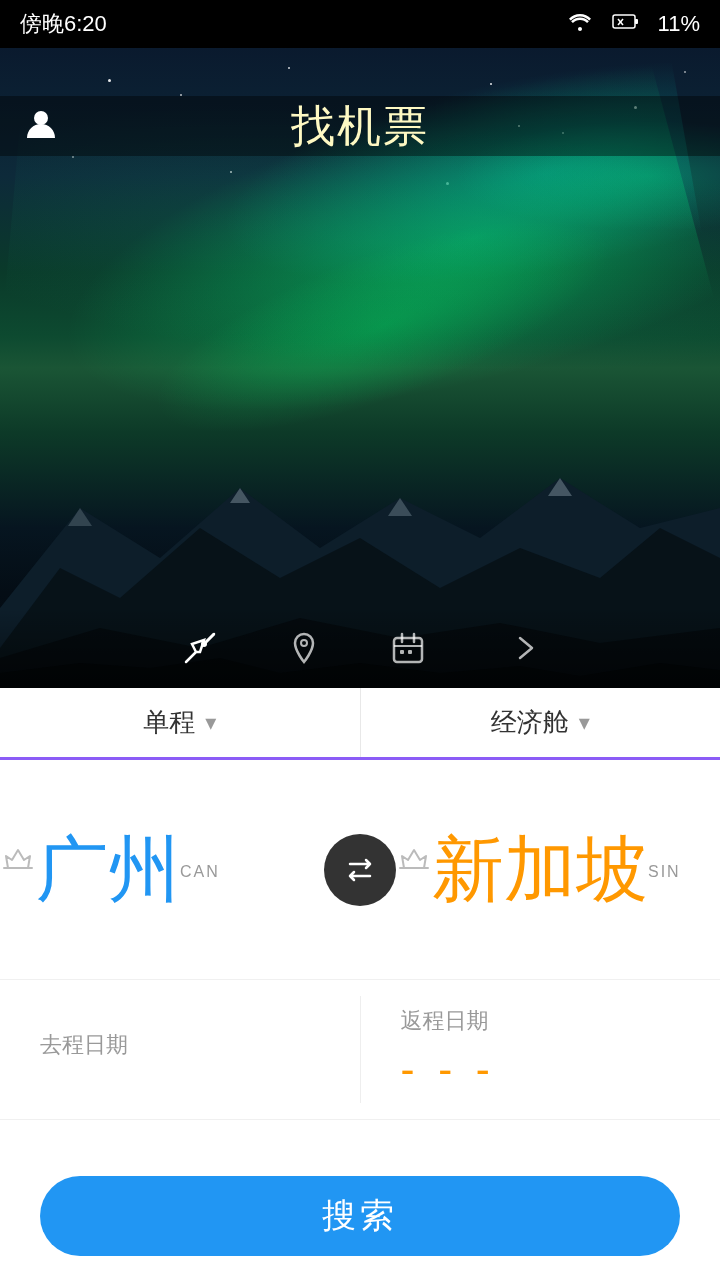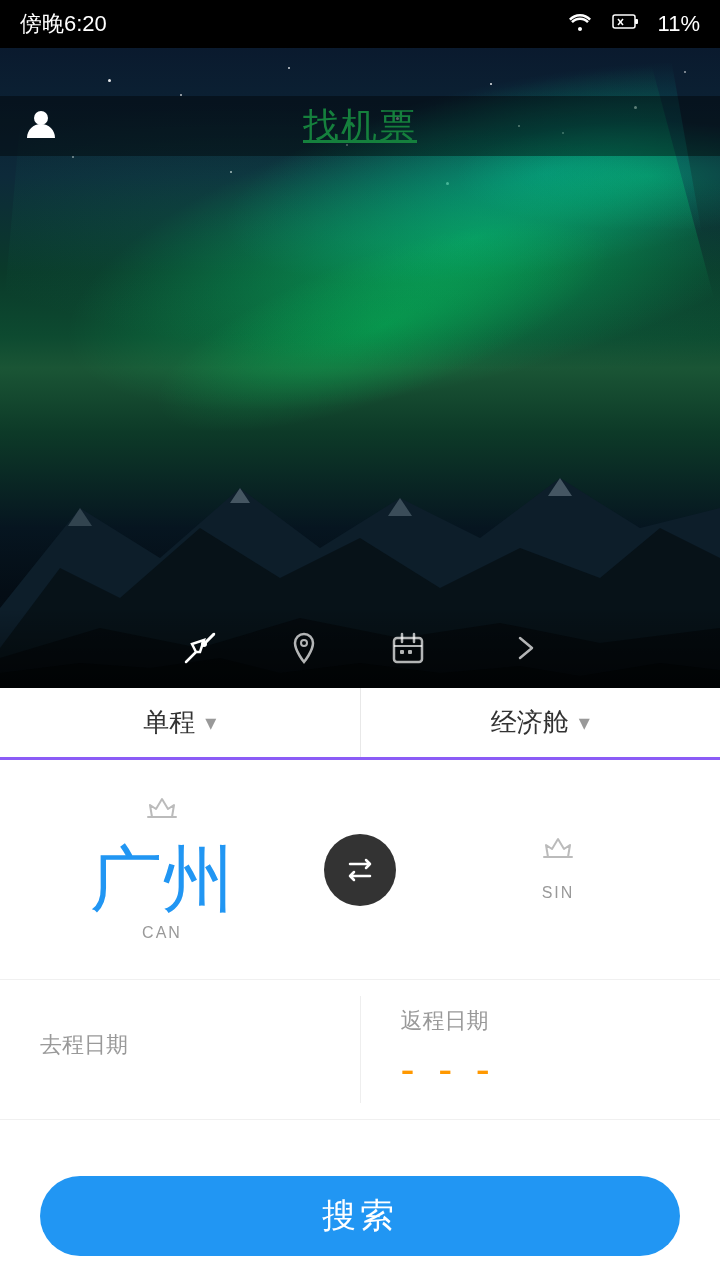--- a/index.html
+++ b/index.html
@@ -44,24 +44,23 @@
       justify-content: center;
       z-index: 10;
     }
     .header-profile {
       position: absolute;
       left: 24px;
       color: #fff;
       font-size: 30px;
     }
     .header-title {
-      color: #15803d;
-      font-size: 36px;
+      color: #fef9c3;
+      font-size: 44px;
       letter-spacing: 2px;
-      text-decoration: underline;
     }
 
     
     .hero {
       width: 720px;
       height: 640px;
       position: relative;
       background: linear-gradient(
         180deg,
         #0a1a2e 0%,
@@ -183,21 +182,21 @@
       align-items: center;
       justify-content: space-around;
       background: #fff;
       border-bottom: 1px solid #f0f0f0;
       position: relative;
     }
 
     .route-city {
       flex: 1;
       display: flex;
-      flex-direction: column;
+      flex-direction: row;
       align-items: center;
       cursor: pointer;
     }
 
     .route-icon {
       color: #bbb;
       font-size: 28px;
       margin-bottom: 8px;
     }
 
@@ -456,20 +455,21 @@
         <path d="M30 26H10M14 22l-4 4 4 4" stroke="white" stroke-width="2.5" stroke-linecap="round" stroke-linejoin="round"></path>
       </svg>
     </div>
 
     <div class="route-city">
       <div class="route-icon">
         <svg width="36" height="28" viewBox="0 0 36 28" fill="none">
           <path d="M4 20h28M28 20l2-12-6 4-6-10-6 10-6-4 2 12" stroke="#bbb" stroke-width="2" stroke-linecap="round" stroke-linejoin="round" fill="none"></path>
         </svg>
       </div>
+      <span class="city-name-zh dest">新加坡</span>
       <span class="city-code">SIN</span>
     </div>
 
   </div>
 
   <div class="date-section">
 
     <div class="date-item">
       <span class="date-label">去程日期</span>
     </div>

